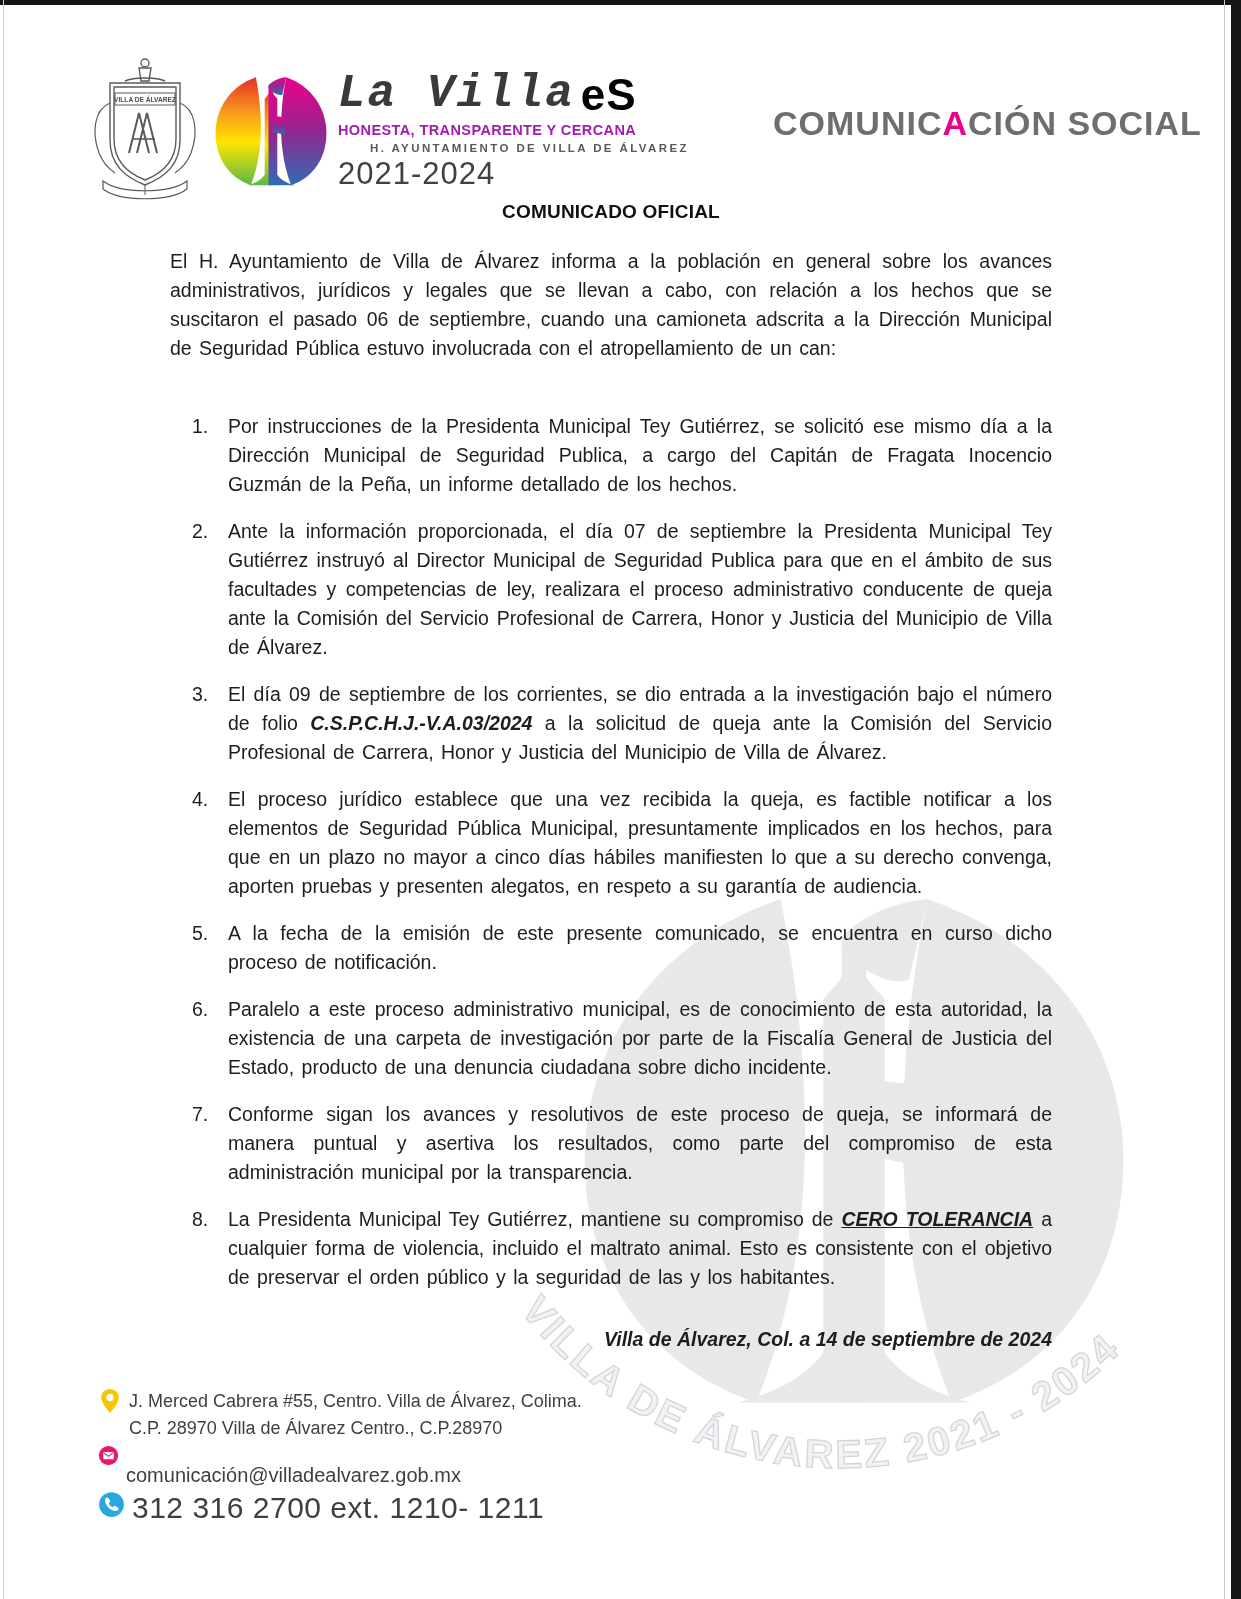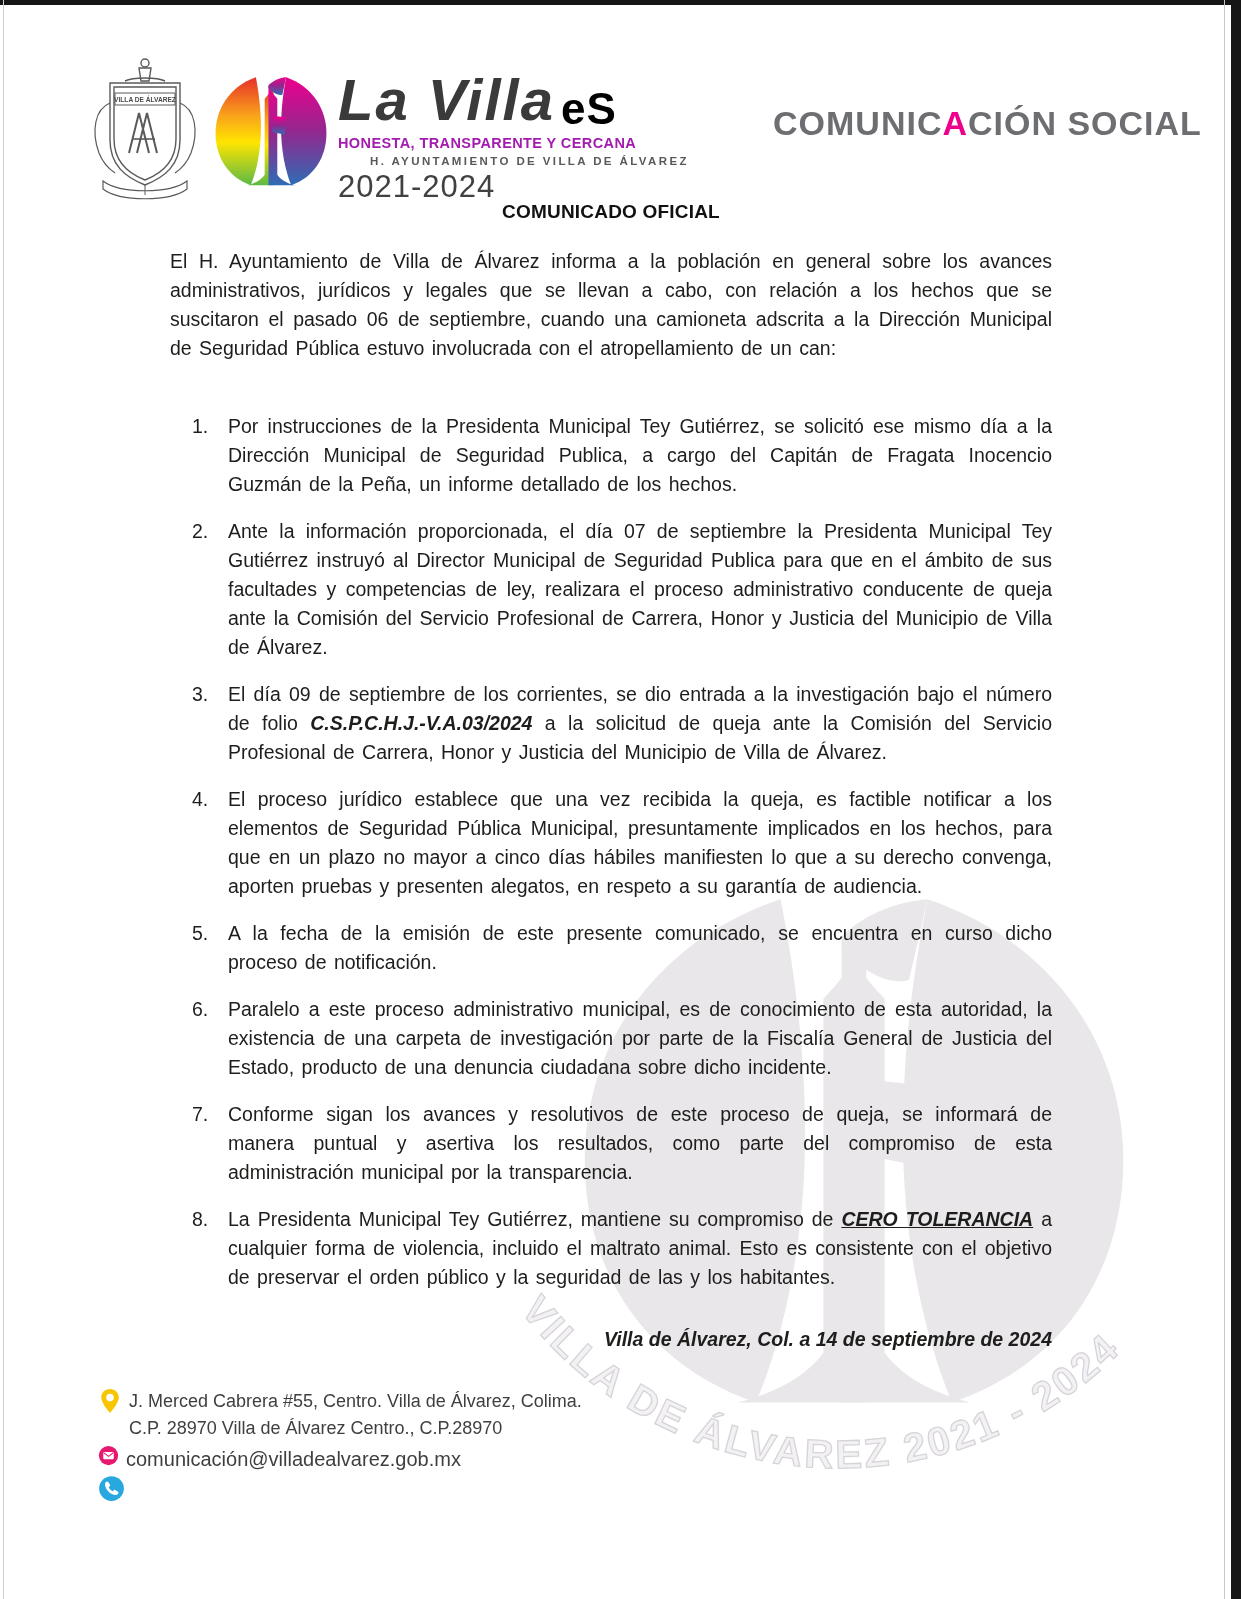--- a/index.html
+++ b/index.html
@@ -10,22 +10,22 @@
   .edge-top{position:absolute;top:0;left:0;width:100%;height:5px;background:#151515;z-index:5;}
   .edge-right{position:absolute;top:0;right:0;width:10px;height:100%;background:#161616;z-index:5;}
   .edge-right-line{position:absolute;top:0;right:16px;width:1px;height:100%;background:#c9c9c9;z-index:5;}
   .edge-left-line{position:absolute;top:0;left:3px;width:1px;height:100%;background:#cfcfcf;z-index:5;}
 
   
   .coat{position:absolute;left:85px;top:55px;z-index:2;}
   .valogo{position:absolute;left:208px;top:76px;z-index:2;}
   .brand{position:absolute;left:338px;top:66px;z-index:2;width:260px;}
   .brand-script-row{white-space:nowrap;}
-  .brand-script{font-family:Liberation Sans, sans-serif;font-style:italic;font-weight:bold;
-    font-size:58px;color:#3a3a3a;letter-spacing:2px;}
+  .brand-script{font-family:Liberation Mono, monospace;font-style:italic;font-weight:bold;
+    font-size:46px;color:#3a3a3a;letter-spacing:2px;}
   .brand-suffix{font-family:"Liberation Sans",sans-serif;font-style:normal;font-weight:bold;
     font-size:44px;color:#000000;position:relative;top:4px;left:6px;letter-spacing:1px;}
   .brand-tagline{margin-top:2px;color:#a21caf;font-weight:bold;font-size:14.5px;letter-spacing:.4px;white-space:nowrap;}
   .brand-org{margin-top:4px;color:#58595b;font-weight:bold;font-size:11.5px;letter-spacing:2.4px;white-space:nowrap;padding-left:32px;}
   .brand-period{margin-top:2px;color:#414042;font-weight:400;font-size:31px;letter-spacing:1px;}
   .dept{position:absolute;left:748px;top:104px;z-index:2;font-weight:bold;font-size:34px;
     color:#6d6e71;letter-spacing:1px;white-space:nowrap;margin-left:25px;}
   .dept .accent{color:#ec008c;}
 
   
@@ -44,21 +44,21 @@
 
   
   .wm-logo{position:absolute;left:548px;top:893px;z-index:0;}
   .wm-arc{position:absolute;left:498px;top:1252px;z-index:0;}
 
   
   .footer{position:absolute;left:98px;top:1388px;z-index:2;color:#3f3f3f;}
   .f-row{display:flex;align-items:flex-start;margin-bottom:3px;}
   .f-ico{flex:0 0 auto;margin-right:7px;}
   .f-addr{font-size:18px;line-height:27px;}
-  .f-email{font-size:20px;line-height:26px;margin-top:1px;}
+  .f-email{font-size:20px;line-height:26px;margin-top:17px;}
   .f-phone{font-size:30px;line-height:34px;font-weight:400;letter-spacing:.5px;}
 </style>
 </head>
 <body>
 
 <div class="page">
   <div class="edge-top"></div>
   <div class="edge-right"></div>
   <div class="edge-right-line"></div>
   <div class="edge-left-line"></div>
@@ -185,15 +185,16 @@
         <rect x="6" y="8" width="12" height="8.2" rx="1.2" fill="#ffffff"></rect>
         <path d="M6.4,8.8 L12,13 L17.6,8.8" fill="none" stroke="#e6186f" stroke-width="1.2"></path>
       </svg>
       <div class="f-email">comunicación@villadealvarez.gob.mx</div>
     </div>
     <div class="f-row">
       <svg class="f-ico" width="27" height="27" viewBox="0 0 24 24" aria-hidden="true">
         <circle cx="12" cy="12" r="11" fill="#29a8e0"></circle>
         <path d="M8.2,5.8 C7.3,5.8 6.1,7 6.2,8.2 C6.5,13 11,17.5 15.8,17.8 C17,17.9 18.2,16.7 18.2,15.8 C18.2,15.4 18,15.1 17.7,14.9 L15.3,13.3 C14.9,13.1 14.5,13.1 14.2,13.4 L13.2,14.4 C11.3,13.5 10.5,12.7 9.6,10.8 L10.6,9.8 C10.9,9.5 10.9,9.1 10.7,8.7 L9.1,6.3 C8.9,6 8.6,5.8 8.2,5.8 Z" fill="#ffffff"></path>
       </svg>
+      <div class="f-phone">312 316 2700 ext. 1210- 1211</div>
     </div>
   </div>
 </div>
 
 </body></html>

